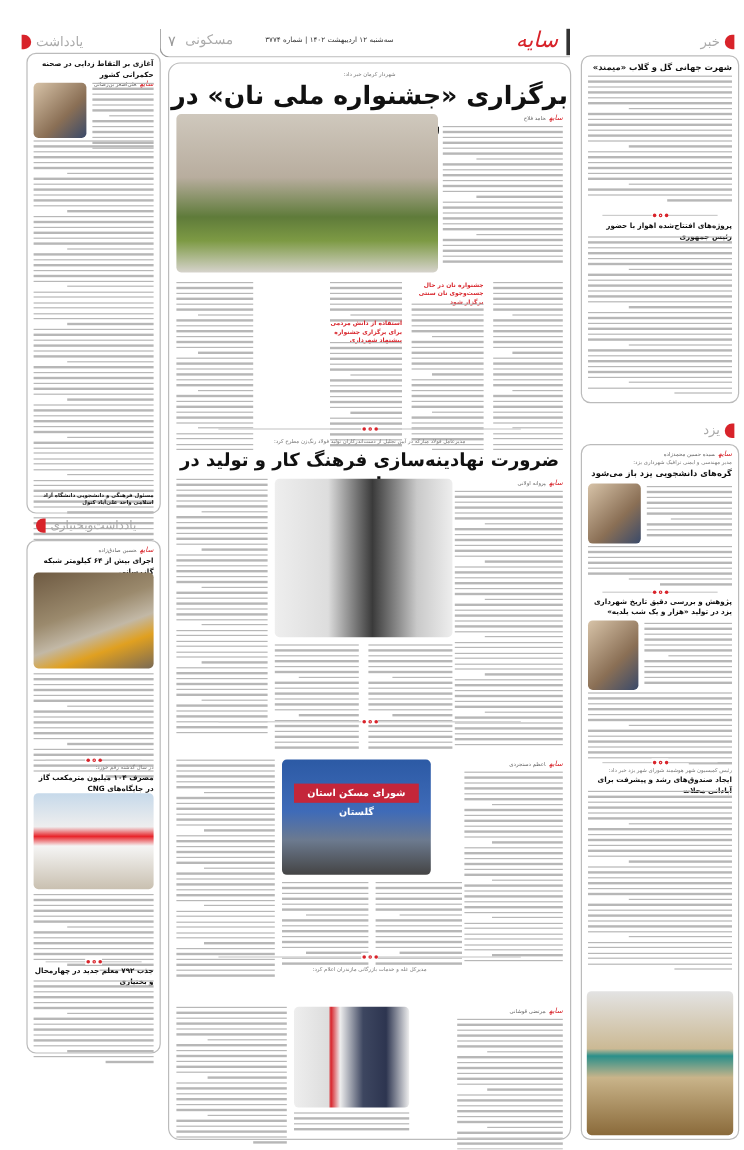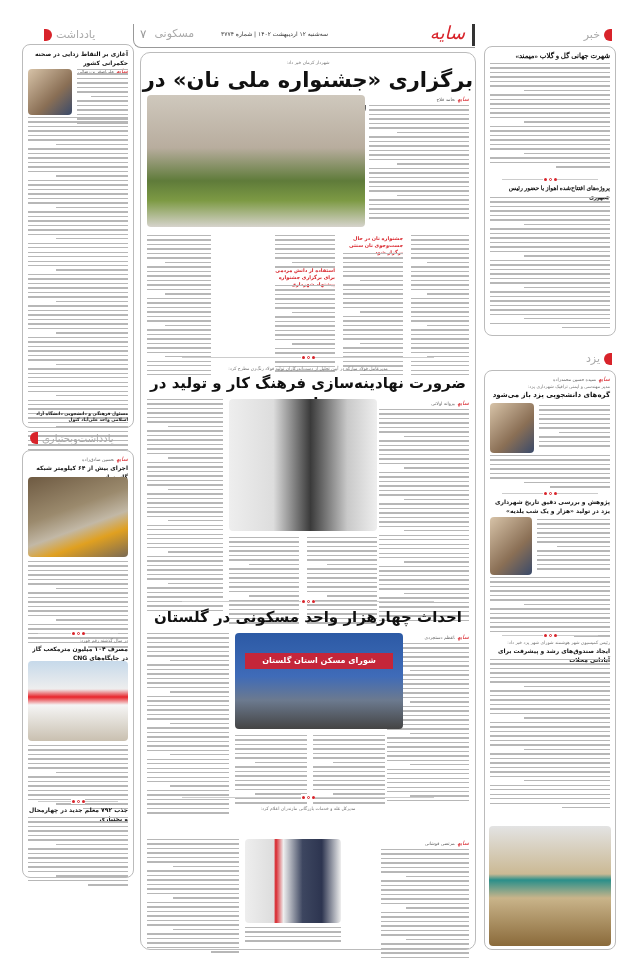--- a/index.html
+++ b/index.html
@@ -6,21 +6,21 @@
   html, body { width: 620px; height: 958px; background: #fff; overflow: hidden; }
   body { font-family: "DejaVu Sans", sans-serif; color: #222; position: relative; direction: rtl; }
 
   
   .masthead { position: absolute; top: 22px; left: 0; width: 620px; height: 28px; }
   .sect-tab { position: absolute; top: 6px; display: flex; align-items: center; gap: 4px; }
   .sect-tab .marker { width: 8px; height: 12px; background: #d8232a; border-radius: 0 6px 6px 0; }
   .sect-tab .marker.r { border-radius: 6px 0 0 6px; }
   .sect-tab .lbl { font-size: 11px; color: #aaa; }
   .tab-khabar { right: 8px; }
-  .tab-yaddasht { left: 44px; flex-direction: row-reverse; }
+  .tab-yaddasht { left: 18px; flex-direction: row-reverse; }
   .mast-box { position: absolute; left: 133px; width: 342px; top: 2px; height: 24px; border-bottom: 1px solid #999; border-left: 1px solid #999; border-radius: 0 0 0 8px; }
   .mast-logo { position: absolute; right: 10px; top: -2px; font-family: "DejaVu Serif", serif; font-size: 18px; color: #d8232a; font-style: italic; }
   .mast-bar { position: absolute; right: 0; top: 0; width: 3px; height: 22px; background: #333; }
   .mast-date { position: absolute; left: 60px; right: 120px; top: 6px; text-align: center; font-size: 6px; color: #333; }
   .mast-page { position: absolute; left: 6px; top: 3px; font-size: 11px; color: #aaa; display: flex; gap: 8px; }
   .mast-page .num { color: #999; font-size: 12px; }
 
   
   .box { position: absolute; border: 1px solid #bbb; border-radius: 8px; background: #fff; }
   .col-right { right: 4px; width: 132px; }
@@ -73,21 +73,21 @@
       <span>مسکونی</span>
       <span class="num">۷</span>
     </span>
   </div>
   <div class="sect-tab tab-yaddasht">
     <span class="marker"></span>
     <span class="lbl">یادداشت</span>
   </div>
 </div>
 
-<div class="box col-right" style="top:46px;height:290px;font-family:Liberation Serif, serif;">
+<div class="box col-right" style="top:46px;height:290px;">
   <div style="padding:4px 5px;">
     <div class="h-sm">شهرت جهانی گل و گلاب «میمند»</div>
     <div class="lines" style="top:16px;right:5px;left:5px;">
       <i></i>
         <i></i>
         <i></i>
         <i></i>
         <i></i>
         <i></i>
         <i></i>
@@ -609,21 +609,20 @@
     </div>
 
   <div class="divider-dots" style="position:absolute;top:544px;left:10px;right:10px;">
       <span>
         <b></b>
         <b></b>
         <b></b>
       </span>
     </div>
 
-  <div class="main-title story-h2" style="top:554px;left:0;right:0;">احداث چهارهزار واحد مسکونی در گلستان</div>
   <div style="position:absolute;top:580px;right:6px;width:82px;">
     <div class="byline"><span class="brand">سایه</span><span>اعظم دستجردی</span></div>
   </div>
   <div class="lines" style="top:590px;right:6px;width:82px;">
       <i></i>
       <i></i>
       <i></i>
       <i></i>
       <i></i>
       <i></i>
@@ -651,21 +650,21 @@
       <i></i>
       <i></i>
       <i></i>
       <i></i>
       <i></i>
       <i></i>
       <i></i>
       <i></i>
       <i></i>
     </div>
-  <div class="photo ph-council" style="top:580px;left:94px;width:168px;height:96px;">
+  <div class="photo ph-council" style="top:580px;left:94px;width:124px;height:96px;">
     <div style="position:absolute;top:20px;left:10px;right:10px;height:16px;background:#c4263a;color:#fff;font-size:8px;font-weight:bold;text-align:center;line-height:16px;">شورای مسکن استان گلستان</div>
   </div>
   <div class="lines" style="top:580px;left:6px;width:82px;">
       <i></i>
       <i></i>
       <i></i>
       <i></i>
       <i></i>
       <i></i>
       <i></i>

